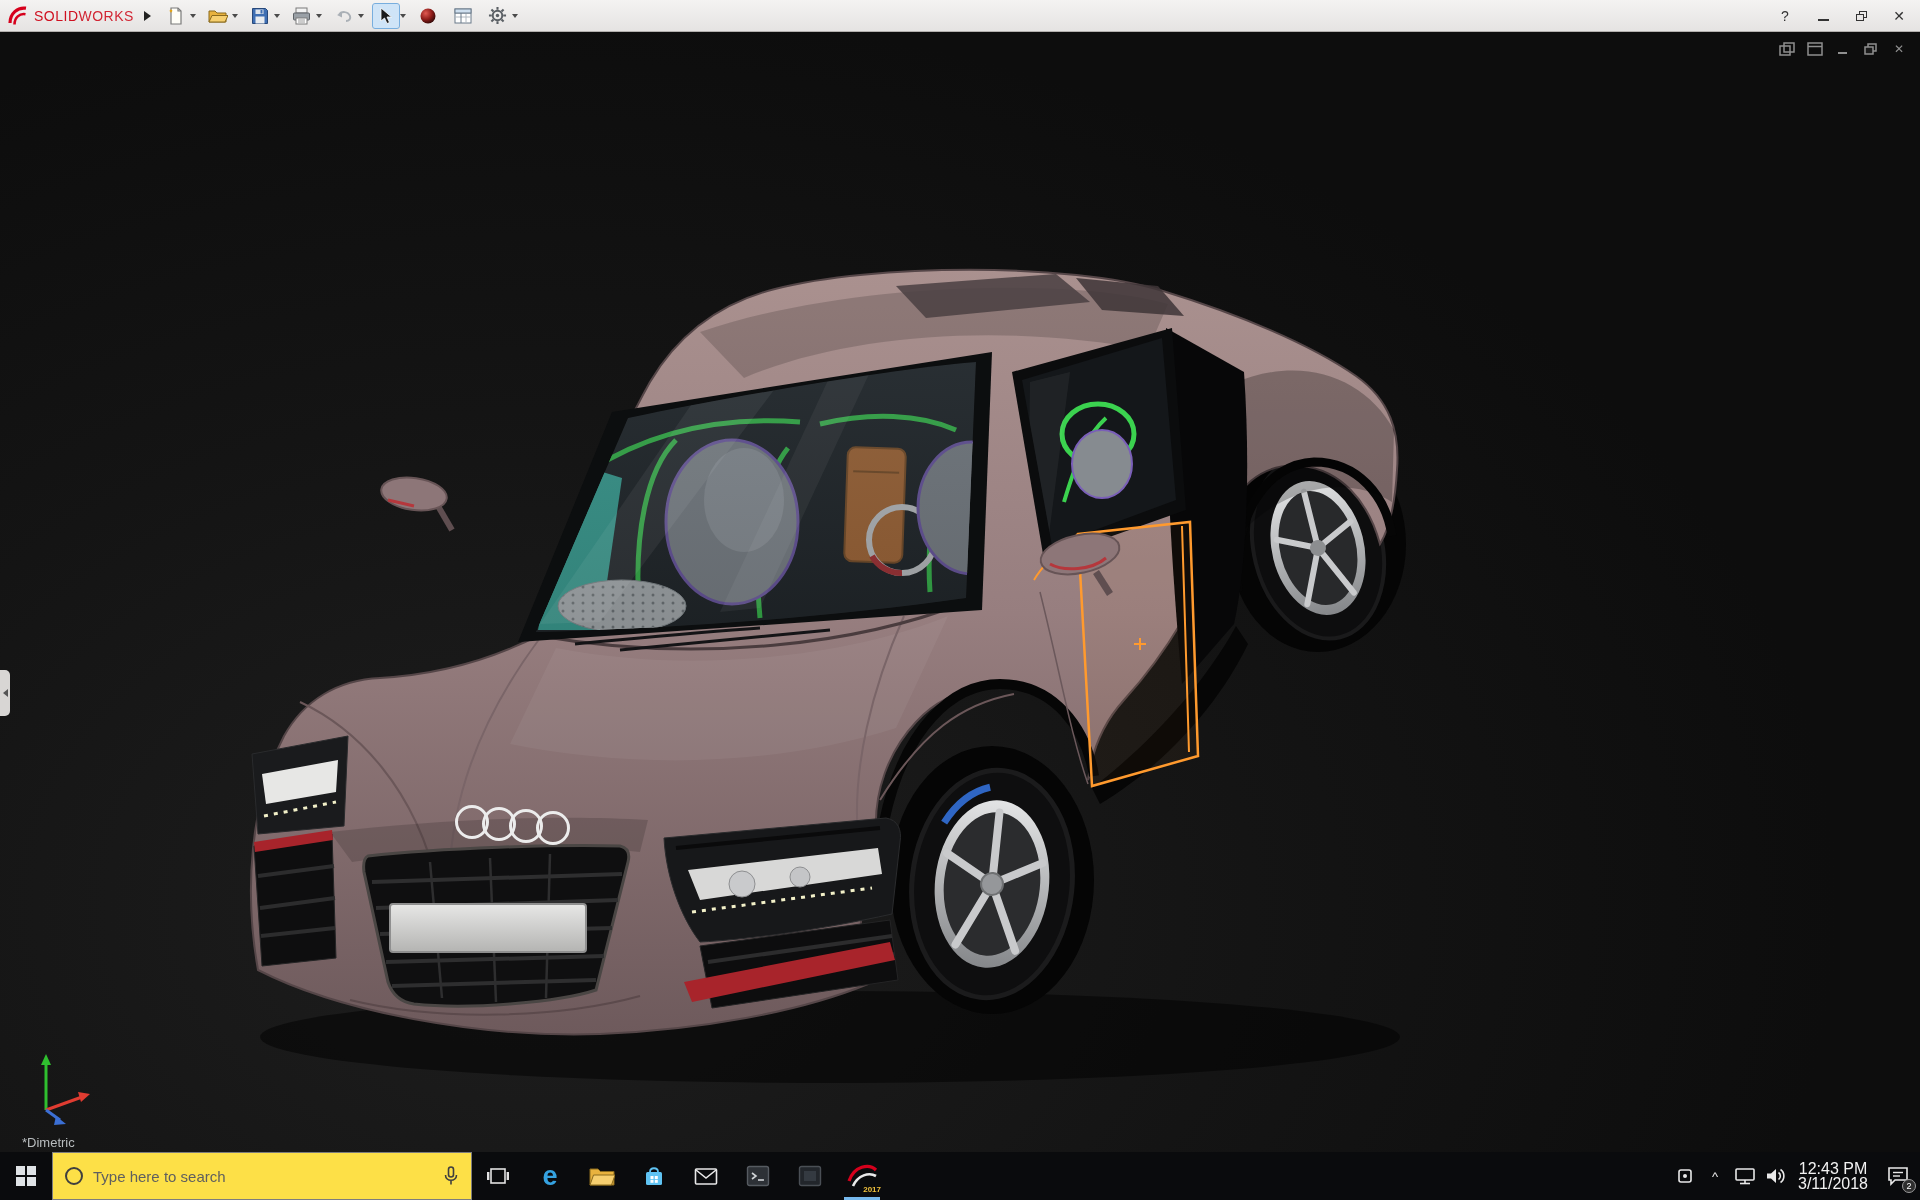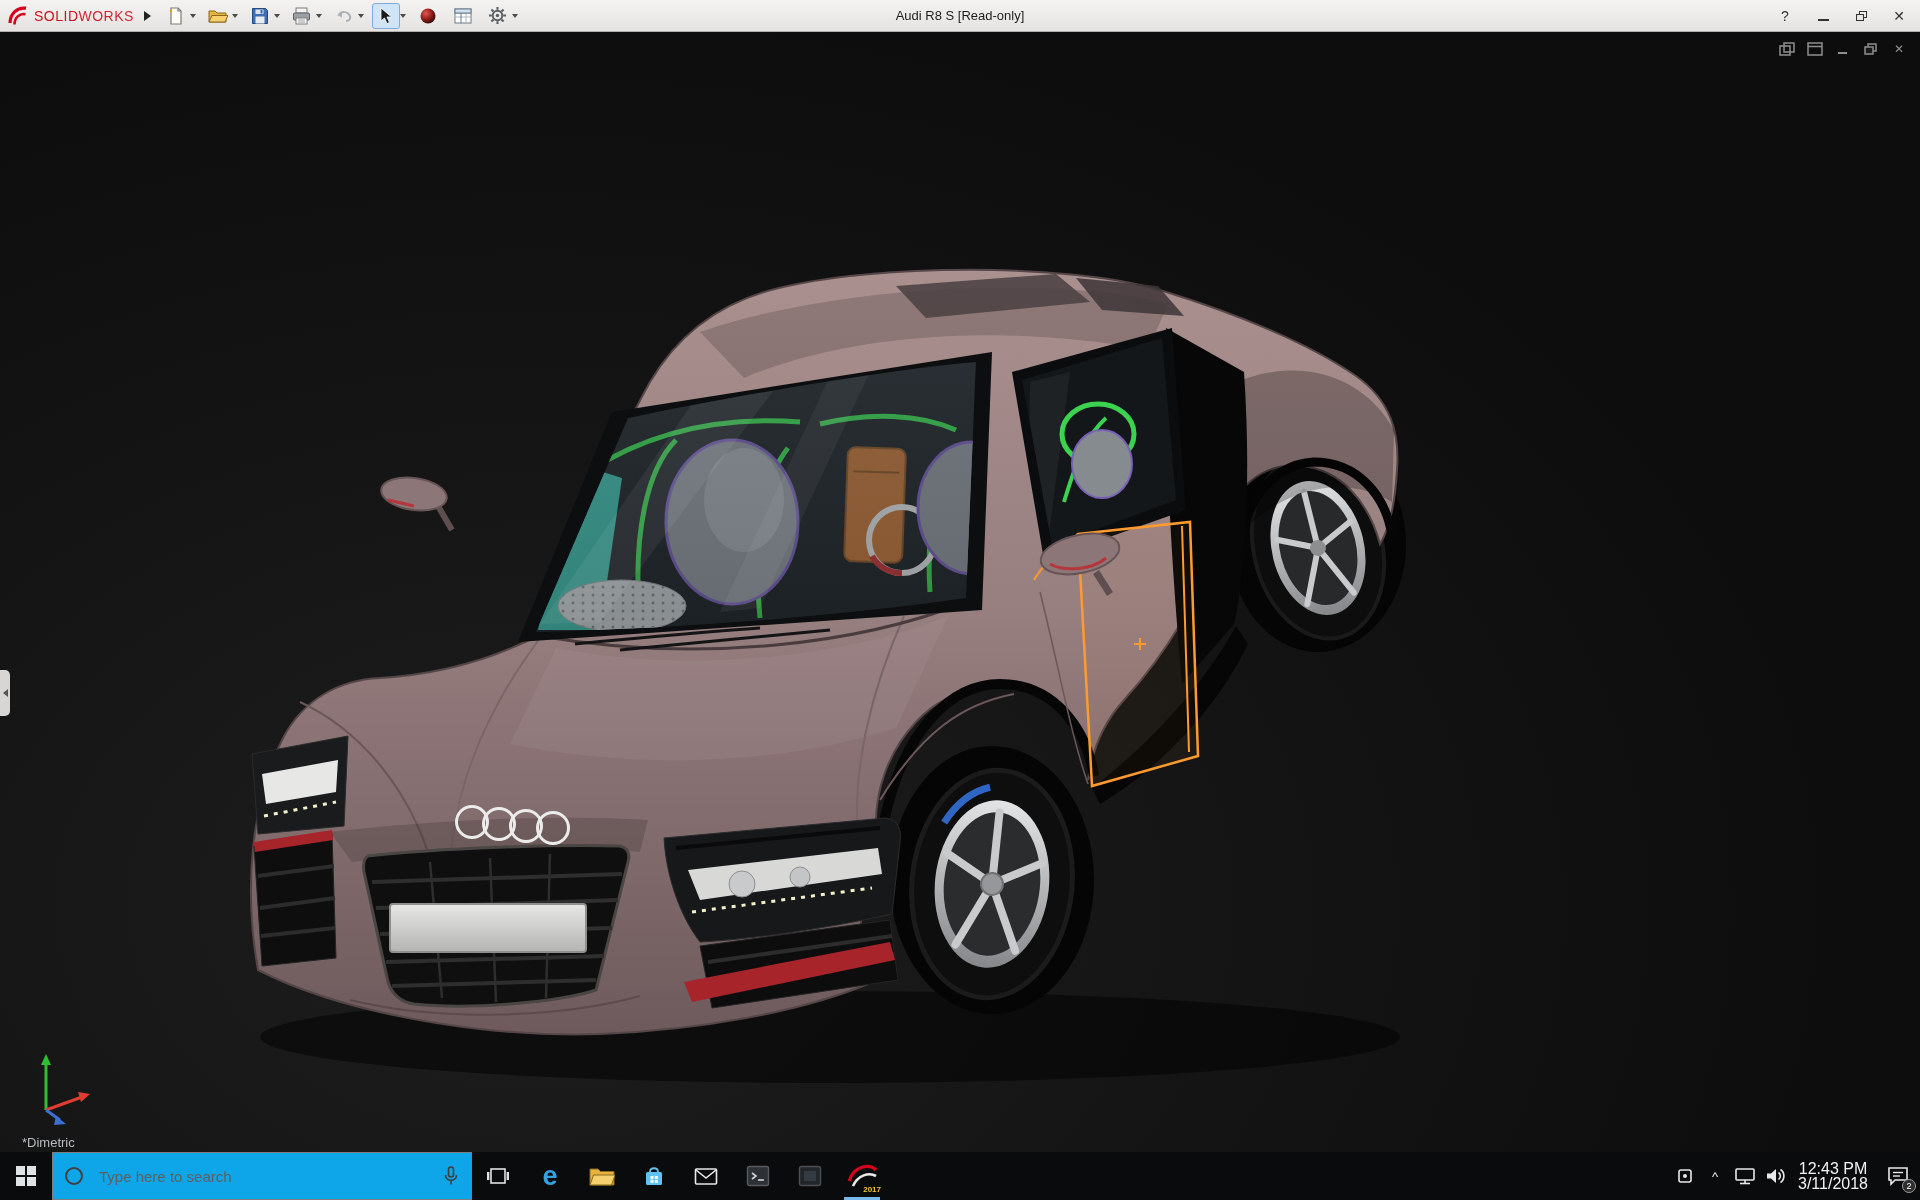--- a/index.html
+++ b/index.html
@@ -46,22 +46,22 @@
   .left-edge-tab { position:absolute; left:0; top:638px; width:10px; height:46px;
     background:#d8d6d4; border-radius:0 5px 5px 0; display:flex; align-items:center; justify-content:center; }
   .left-edge-tab::after { content:""; width:0; height:0; border-top:4px solid transparent;
     border-bottom:4px solid transparent; border-right:5px solid #555; }
 
   
   .taskbar { height:48px; flex:0 0 48px; background:#0a0b0d; display:flex; align-items:stretch; }
   .tk-btn { width:52px; display:flex; align-items:center; justify-content:center; position:relative; }
   .tk-btn.running::after { content:""; position:absolute; bottom:0; left:8px; right:8px;
     height:3px; background:#76b9ed; }
-  .search-box { width:420px; background:#0ea5e9; border:1px solid #7d7d7d; display:flex;
-    align-items:center; gap:16px; padding:0 12px; }
+  .search-box { width:420px; background:#fde047; border:1px solid #7d7d7d; display:flex;
+    align-items:center; gap:10px; padding:0 12px; }
   .search-ring { width:18px; height:18px; border:2px solid #3f3f3f; border-radius:50%; flex:0 0 auto; }
   .search-input { flex:1; border:none; outline:none; background:transparent; font-size:15px;
     color:#444; font-family:"Liberation Sans",sans-serif; }
   .search-input::placeholder { color:#5f5f5f; opacity:1; }
   .tray { margin-left:auto; display:flex; align-items:center; }
   .tray-btn { height:48px; min-width:30px; display:flex; align-items:center; justify-content:center;
     color:#e9e9e9; font-size:13px; padding:0 4px; }
   .clock { text-align:center; font-size:16px; line-height:15px; color:#f2f2f2; padding:0 8px; }
   .action-wrap { position:relative; width:44px; height:48px; display:flex; align-items:center; justify-content:center; }
   .badge { position:absolute; right:4px; bottom:7px; min-width:14px; height:14px; border-radius:7px;
@@ -177,21 +177,20 @@
           <svg width="19" height="19" viewBox="-10 -10 20 20">
             <circle cx="0" cy="0" r="5" fill="none" stroke="#5a5f64" stroke-width="2"></circle>
             <circle cx="0" cy="0" r="1.8" fill="#5a5f64"></circle>
             <path d="M0 -9 L0 -6 M6.4 -6.4 L4.2 -4.2 M9 0 L6 0 M6.4 6.4 L4.2 4.2 M0 9 L0 6 M-6.4 6.4 L-4.2 4.2 M-9 0 L-6 0 M-6.4 -6.4 L-4.2 -4.2" stroke="#5a5f64" stroke-width="2.2"></path>
           </svg>
         </div>
         <div class="tb-caret"></div>
       </div>
     </div>
 
-    <div class="doc-title">Audi R8 S [Read-only]</div>
 
     <div class="win-controls">
       <div class="wc-btn">?</div>
       <div class="wc-btn">
           <span class="wc-min-line"></span>
         </div>
       <div class="wc-btn">
         <span class="wc-restore">
             <i class="t"></i>
             <i class="b"></i>

